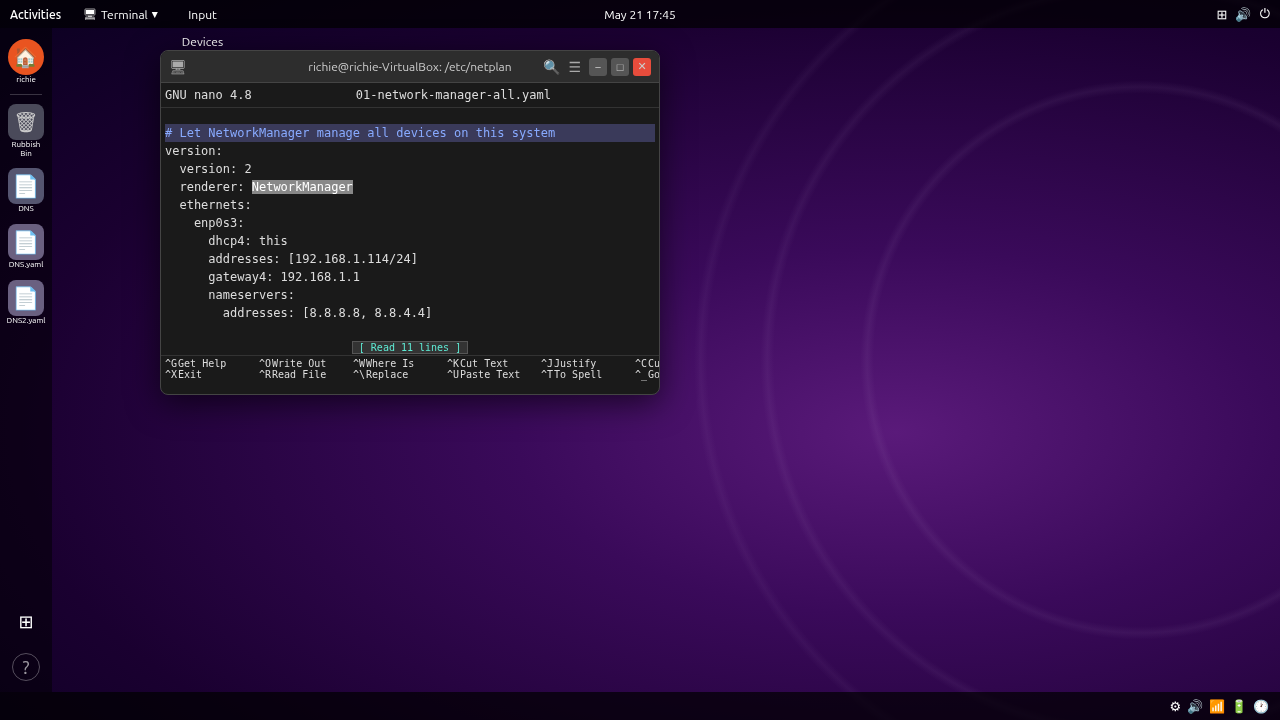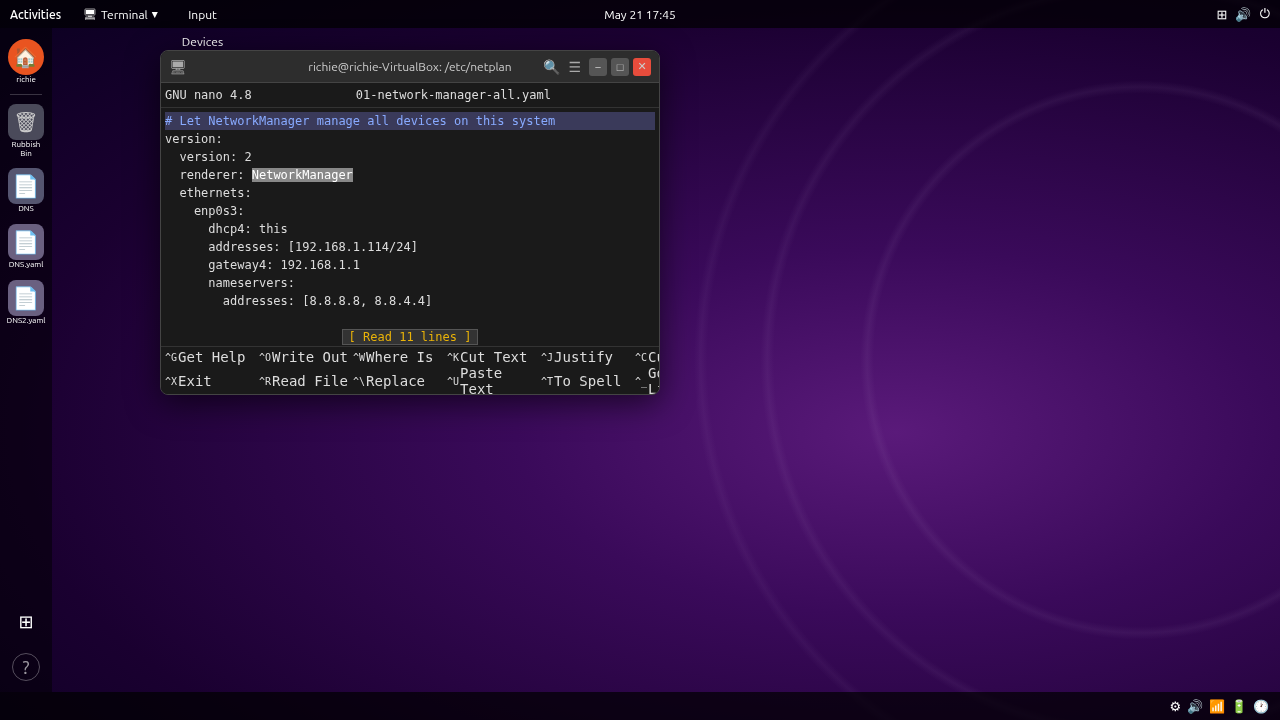--- a/index.html
+++ b/index.html
@@ -241,35 +241,36 @@
     }
 
     .nano-content {
       background: #1a1a1a;
       color: #ddd;
       font-family: 'DejaVu Sans Mono', 'Courier New', monospace;
       font-size: 12px;
       padding: 4px 4px;
       flex: 1;
       overflow: hidden;
+      margin-top: 12px;
     }
     .nano-line {
       line-height: 1.5;
       white-space: pre;
     }
     .nano-line.highlighted {
       background: #3a3a5a;
       color: #88aaff;
     }
 
     .nano-status {
       background: #1a1a1a;
-      color: #eab308;
+      color: #5eead4;
       font-family: 'DejaVu Sans Mono', 'Courier New', monospace;
-      font-size: 12px;
+      font-size: 10px;
       text-align: center;
       padding: 1px 4px;
     }
     .nano-status-msg {
       background: #333;
       border: 1px solid #555;
       display: inline-block;
       padding: 0 6px;
     }
 
@@ -290,21 +291,21 @@
       align-items: center;
       gap: 1px;
       min-width: 90px;
     }
     .shortcut-key {
       color: #ddd;
       font-size: 10px;
     }
     .shortcut-action {
       color: #ddd;
-      font-size: 14px;
+      font-size: 10px;
     }
 
     
     .bottombar {
       position: absolute;
       bottom: 0;
       left: 0;
       right: 0;
       height: 28px;
       background: rgba(0,0,0,0.7);

